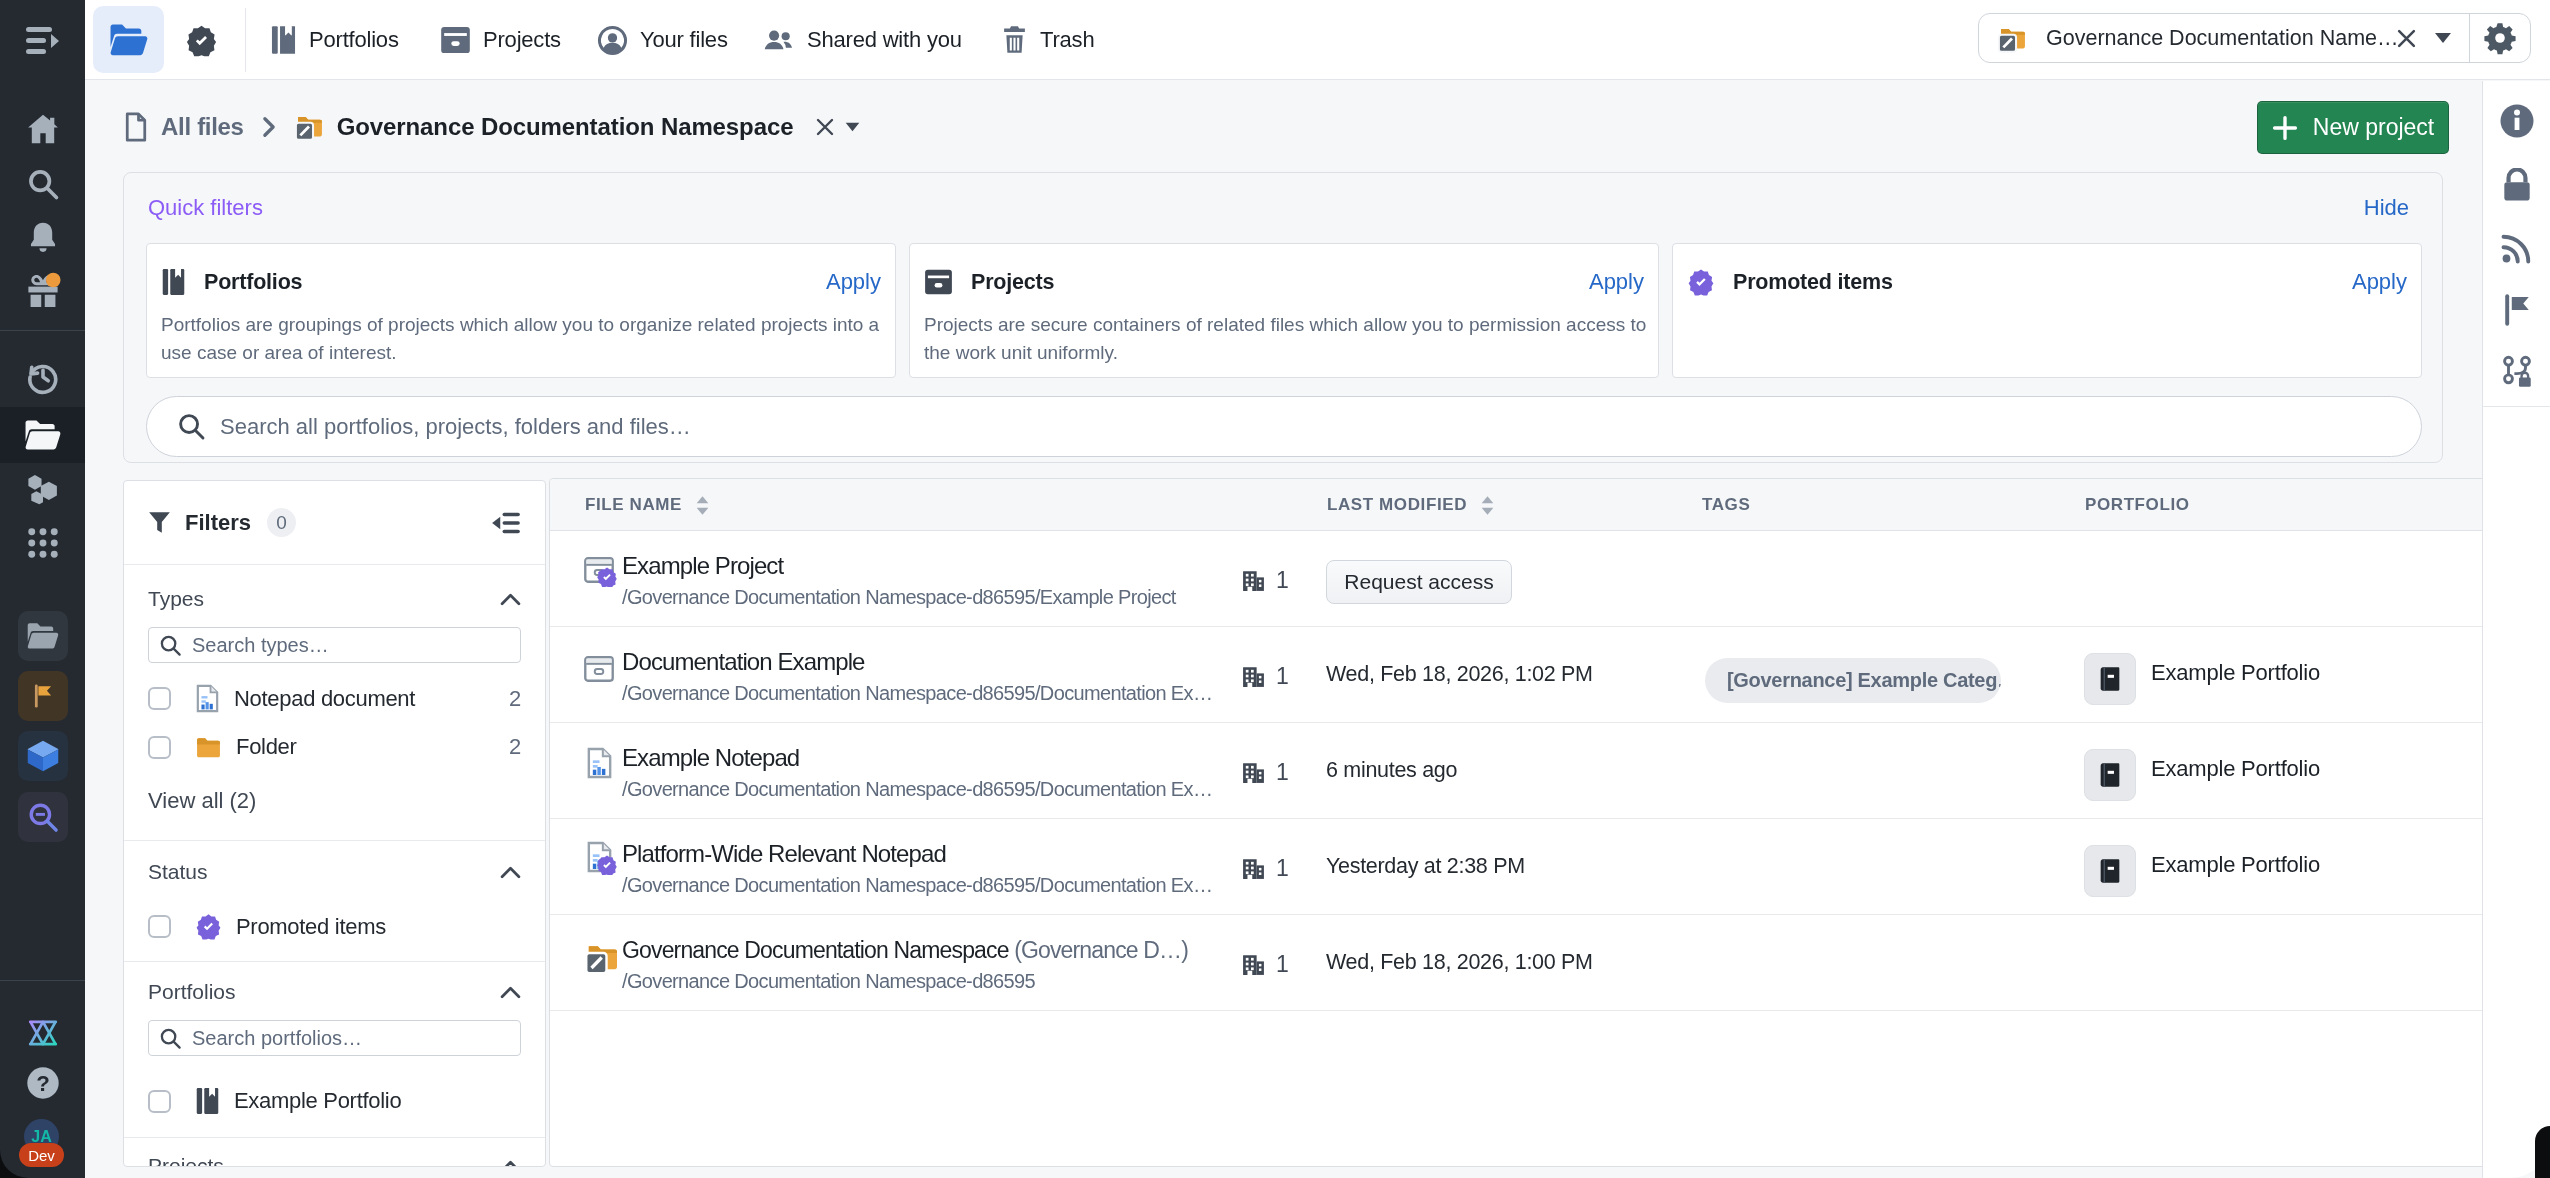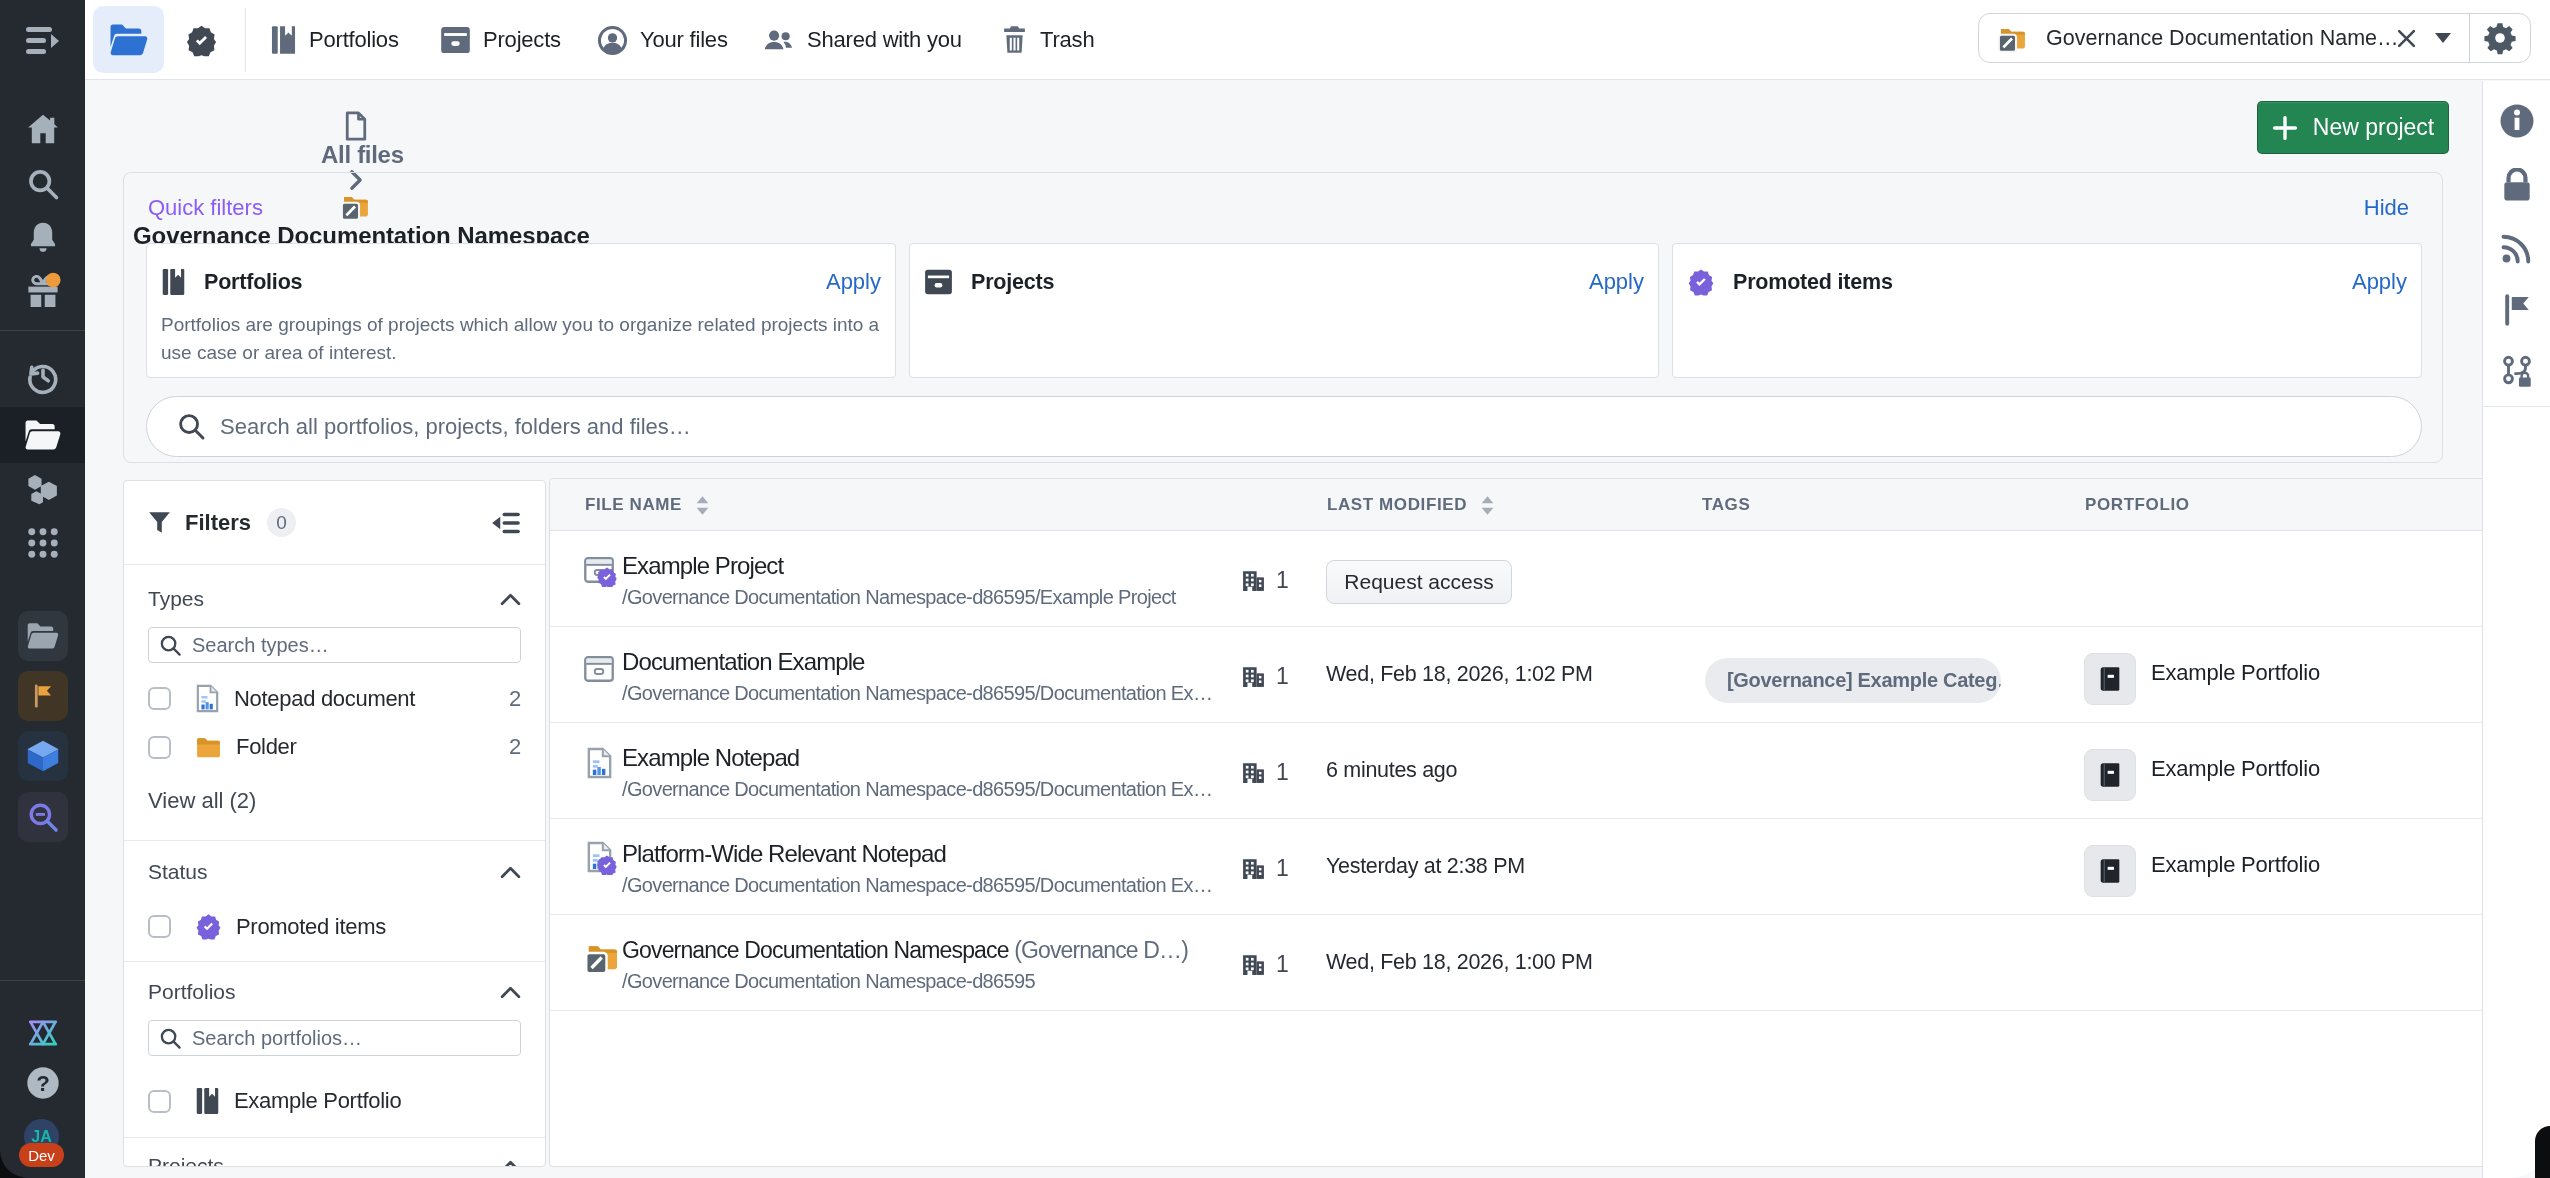--- a/index.html
+++ b/index.html
@@ -19,21 +19,21 @@
 #activetab { position:absolute; left:8px; top:6px; width:71px; height:67px; background:#e6edfa; border-radius:10px; display:flex; align-items:center; justify-content:center; }
 .topnav { position:absolute; top:0; height:80px; display:flex; align-items:center; gap:12px; color:#1c2127; font-size:22px; letter-spacing:-0.2px; }
 .topnav .nicon { color:#5f6b7c; display:flex; }
 #topsep { position:absolute; left:160px; top:8px; height:64px; border-left:1px solid #e3e6ea; }
 #topselect { position:absolute; right:19px; top:13px; width:553px; height:50px; border:1px solid #d0d5db; border-radius:12px; background:#fff; display:flex; align-items:center; } #topselect svg { flex:0 0 auto; }
 
 #rail { left:2482px; top:81px; width:68px; height:1097px; background:#fff; border-left:1px solid #dfe2e6; border-bottom-right-radius:40px; z-index:3; }
 .ricon { position:absolute; left:50%; transform:translate(-50%,-50%); color:#5f6b7c; }
 
 #main { left:85px; top:81px; width:2397px; height:1097px; background:#f6f7f9; }
-#crumbs { position:absolute; left:38px; top:30px; display:flex; align-items:center;flex-direction:column; }
+#crumbs { position:absolute; left:38px; top:30px; display:flex; align-items:center; }
 #newproj { position:absolute; left:2172px; top:20px; width:192px; height:53px; background:#238551; border:1px solid rgba(17,20,24,.3); border-radius:5px; color:#fff; display:flex; align-items:center; justify-content:center; gap:15px; font-size:23px; box-shadow:inset 0 1px 0 rgba(255,255,255,.1); }
 
 #qf { position:absolute; left:38px; top:91px; width:2320px; height:291px; border:1px solid #dcdfe4; border-radius:8px; }
 #qf h2 { position:absolute; left:24px; top:22px; font-size:22px; font-weight:normal; color:#8b5cf6; }
 #qf .hide { position:absolute; right:33px; top:22px; font-size:22px; color:#2668c7; }
 .qcard { position:absolute; top:70px; width:750px; height:135px; background:#fff; border:1px solid #dcdfe4; border-radius:4px; padding:24px 14px 0 14px; overflow:hidden; }
 .qcard .trow { display:flex; align-items:center; gap:18px; }
 .qcard .trow .qicon { display:flex; margin-left:0; }
 .qcard .trow b { font-size:21.5px; letter-spacing:-0.2px; color:#1c2127; }
 .qcard .trow .apply { margin-left:auto; color:#2668c7; font-size:22px; }
@@ -332,20 +332,21 @@
           <span class="qicon">
             <svg width="29" height="28" viewBox="0 0 26 24" fill="#404854">
               <rect x="1" y="1" width="24" height="22" rx="2.5"></rect>
               <rect x="3.5" y="6.2" width="19" height="2.4" fill="#fff"></rect>
               <rect x="9.5" y="13" width="7" height="4" rx="2" fill="#fff"></rect>
             </svg>
           </span>
           <b>Projects</b>
           <span class="apply">Apply</span>
         </div>
+      <p>Projects are secure containers of related files which allow you to permission access to<br>the work unit uniformly.</p>
     </div>
     <div class="qcard" style="left:1548px">
       <div class="trow">
           <span class="qicon">
             <svg width="28" height="28" viewBox="0 0 24 24" fill="#7961db">
               <path d="M12 1.2 14.6 3h3.2l1 3 2.7 1.7-.5 3.2L22.6 13l-1.6 2.8.4 3.2-2.9 1.5-1.2 3h-3.2L12 22.8 9.9 23.5H6.7l-1.2-3-2.9-1.5.4-3.2L1.4 13l1.6-2.1-.5-3.2L5.2 6l1-3h3.2z"></path>
               <path d="m10.7 15.4-2.8-2.8 1.4-1.4 1.4 1.4 3.9-3.9 1.4 1.4z" fill="#fff"></path>
             </svg>
           </span>
           <b>Promoted items</b>

